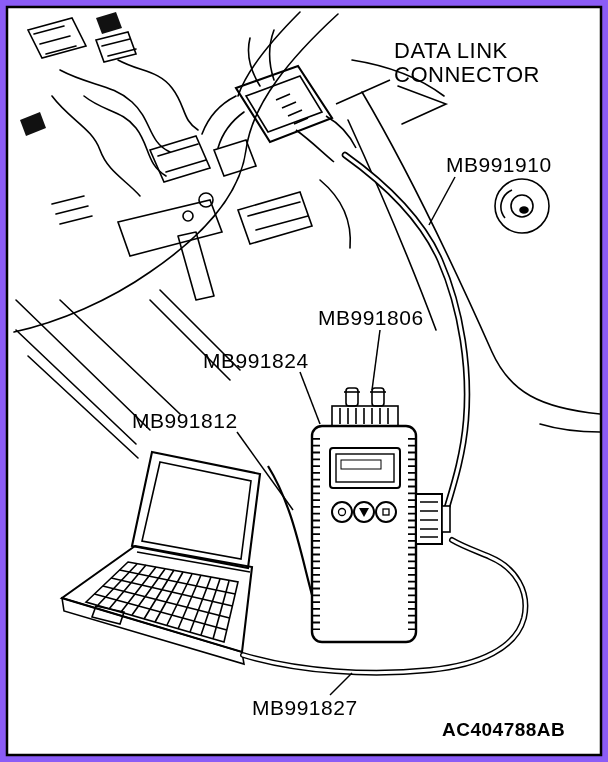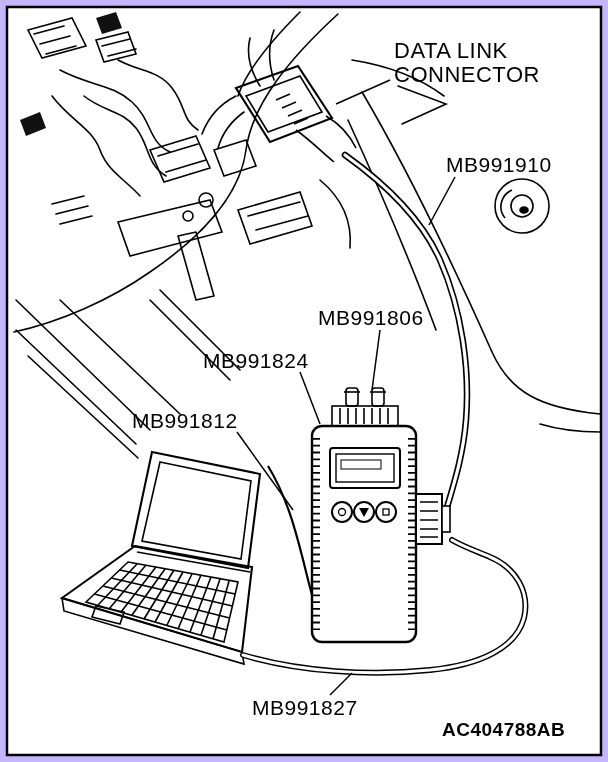--- a/index.html
+++ b/index.html
@@ -1,17 +1,17 @@
 <!DOCTYPE html>
 <html><head>
 <meta charset="utf-8">
 <style>
   html,body{margin:0;padding:0;background:#ffffff;}
   .figure-wrap{
-    width:608px;height:762px;background:#c4b5fd;position:relative;
+    width:608px;height:762px;background:#8b5cf6;position:relative;
     font-family:"Liberation Sans", sans-serif;
   }
   svg{display:block;}
   text{
     font-family:"Liberation Sans", sans-serif;
     fill:#000000;
   }
   .part-label{font-size:21px;letter-spacing:0.5px;}
   .title-label{font-size:22px;letter-spacing:0.5px;}
   .figure-code{font-size:19px;font-weight:bold;letter-spacing:0.5px;}

